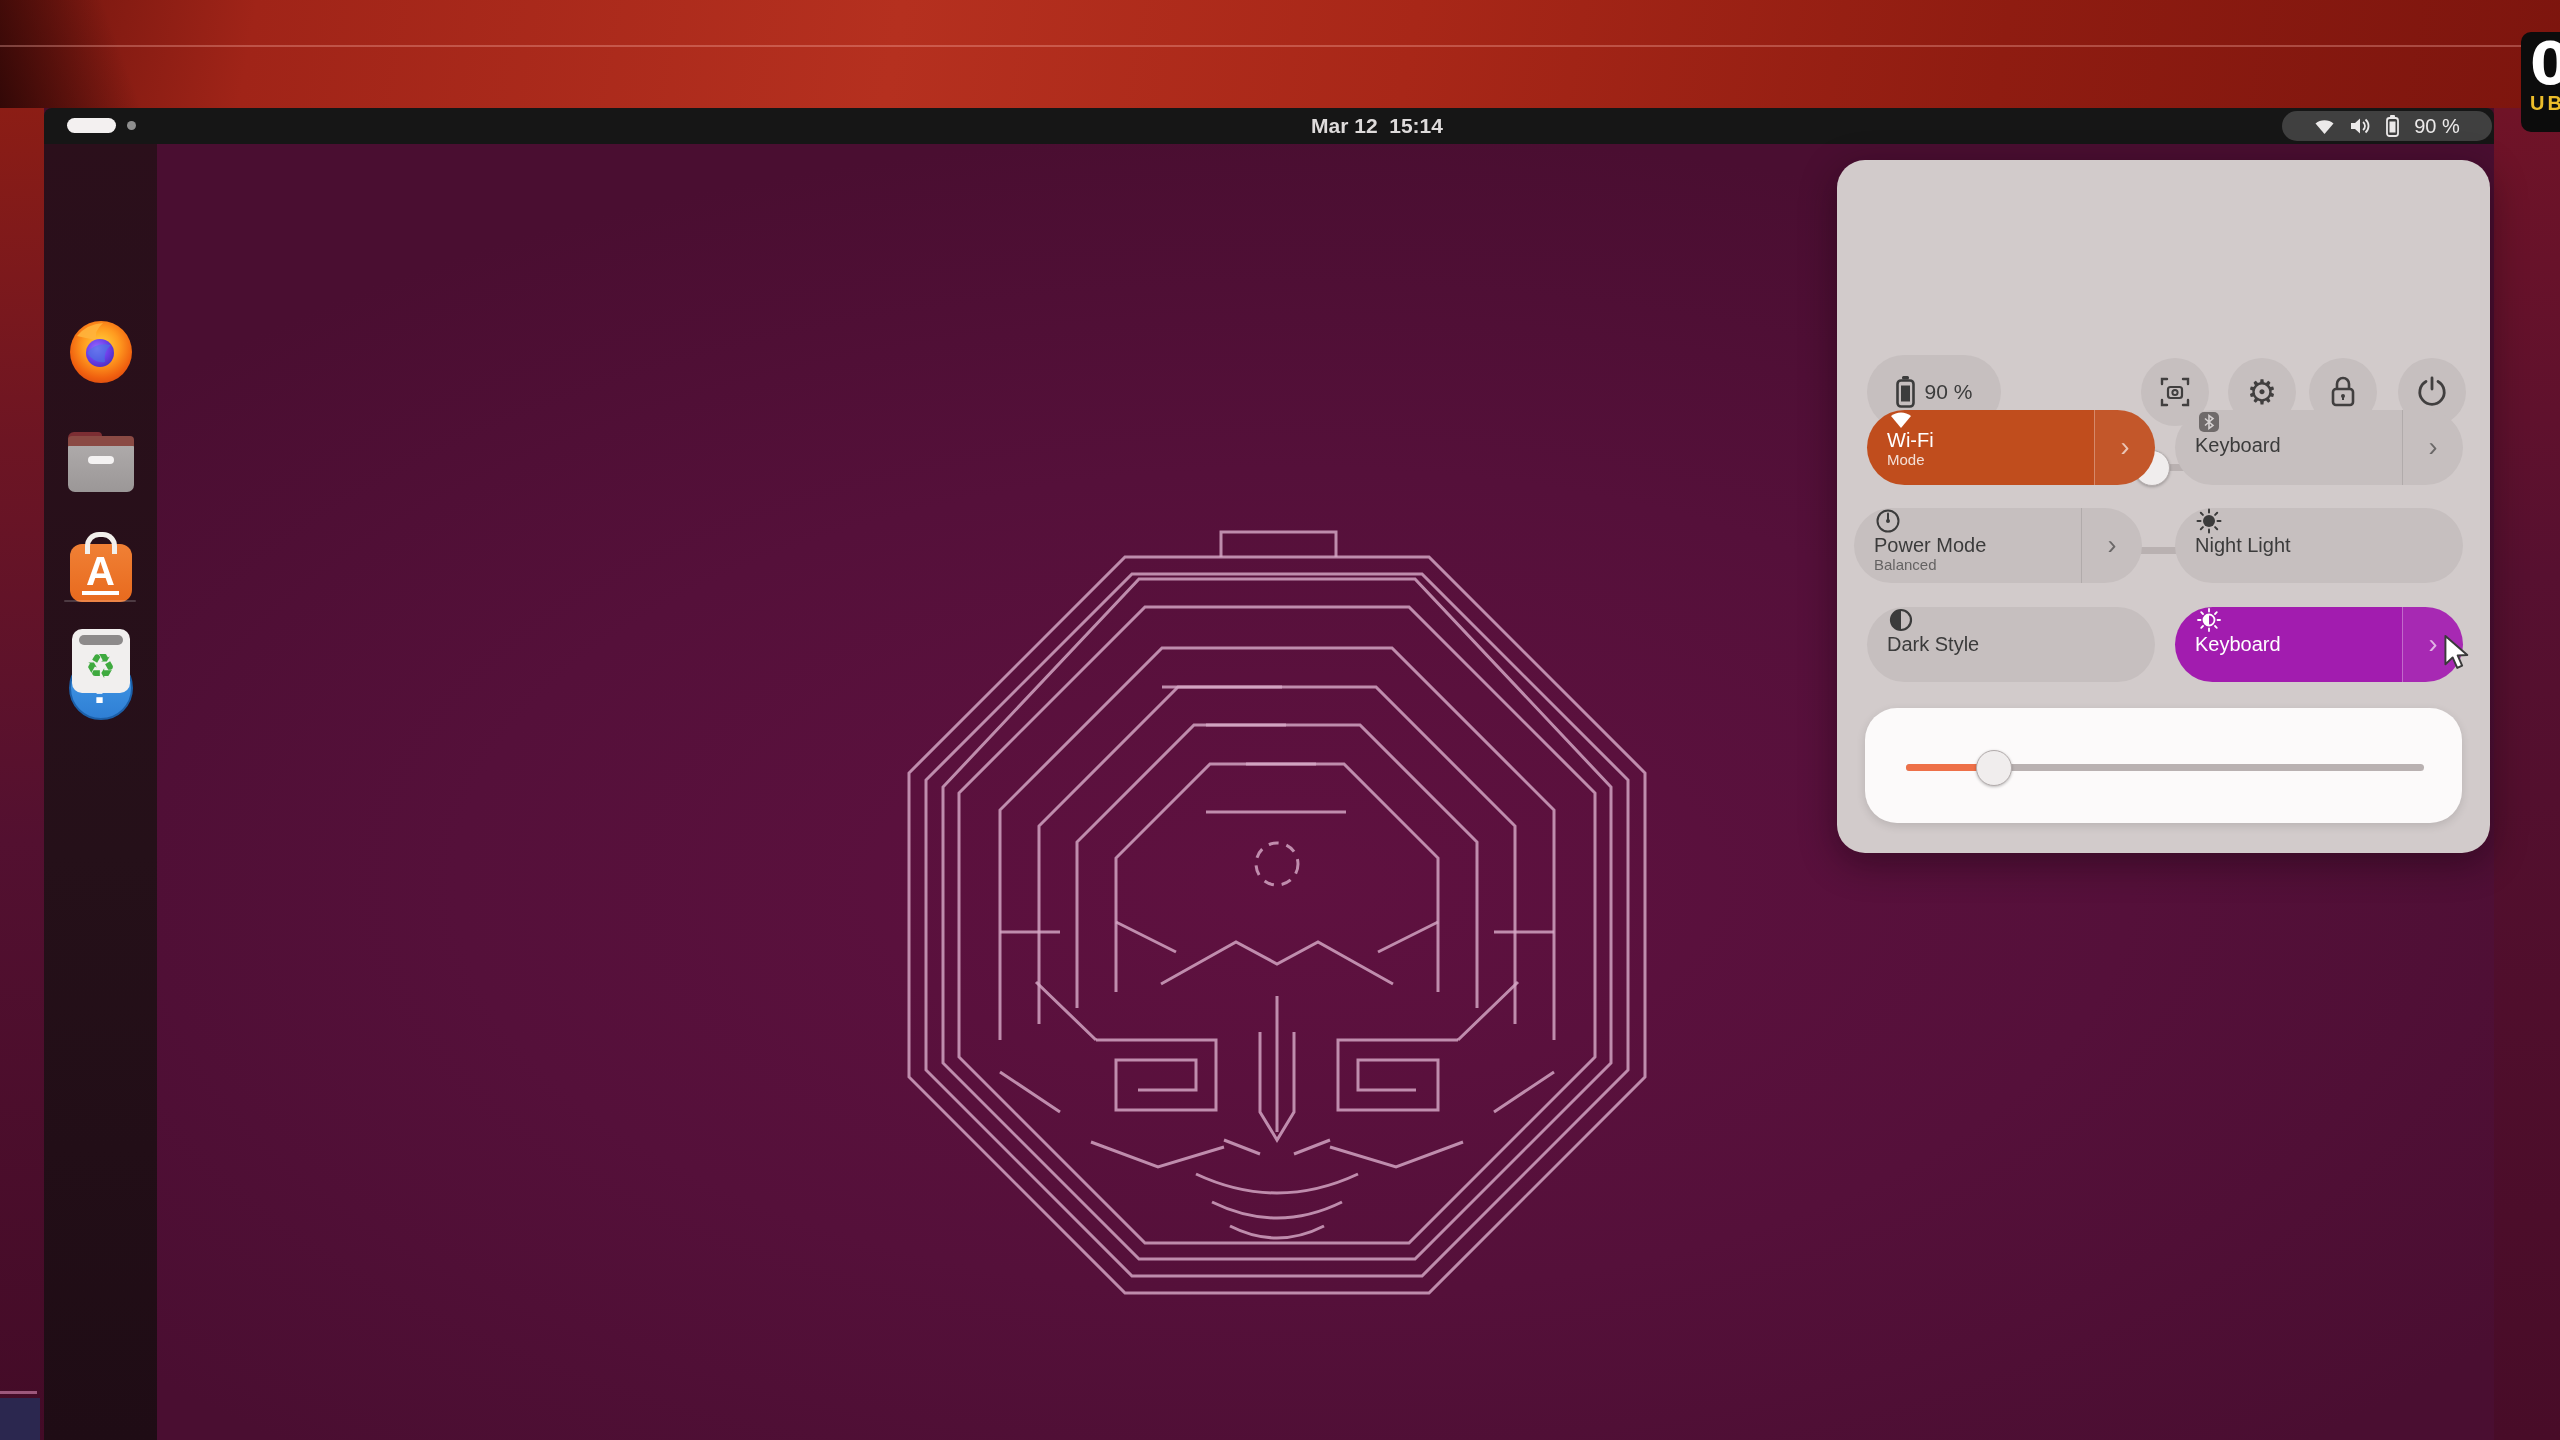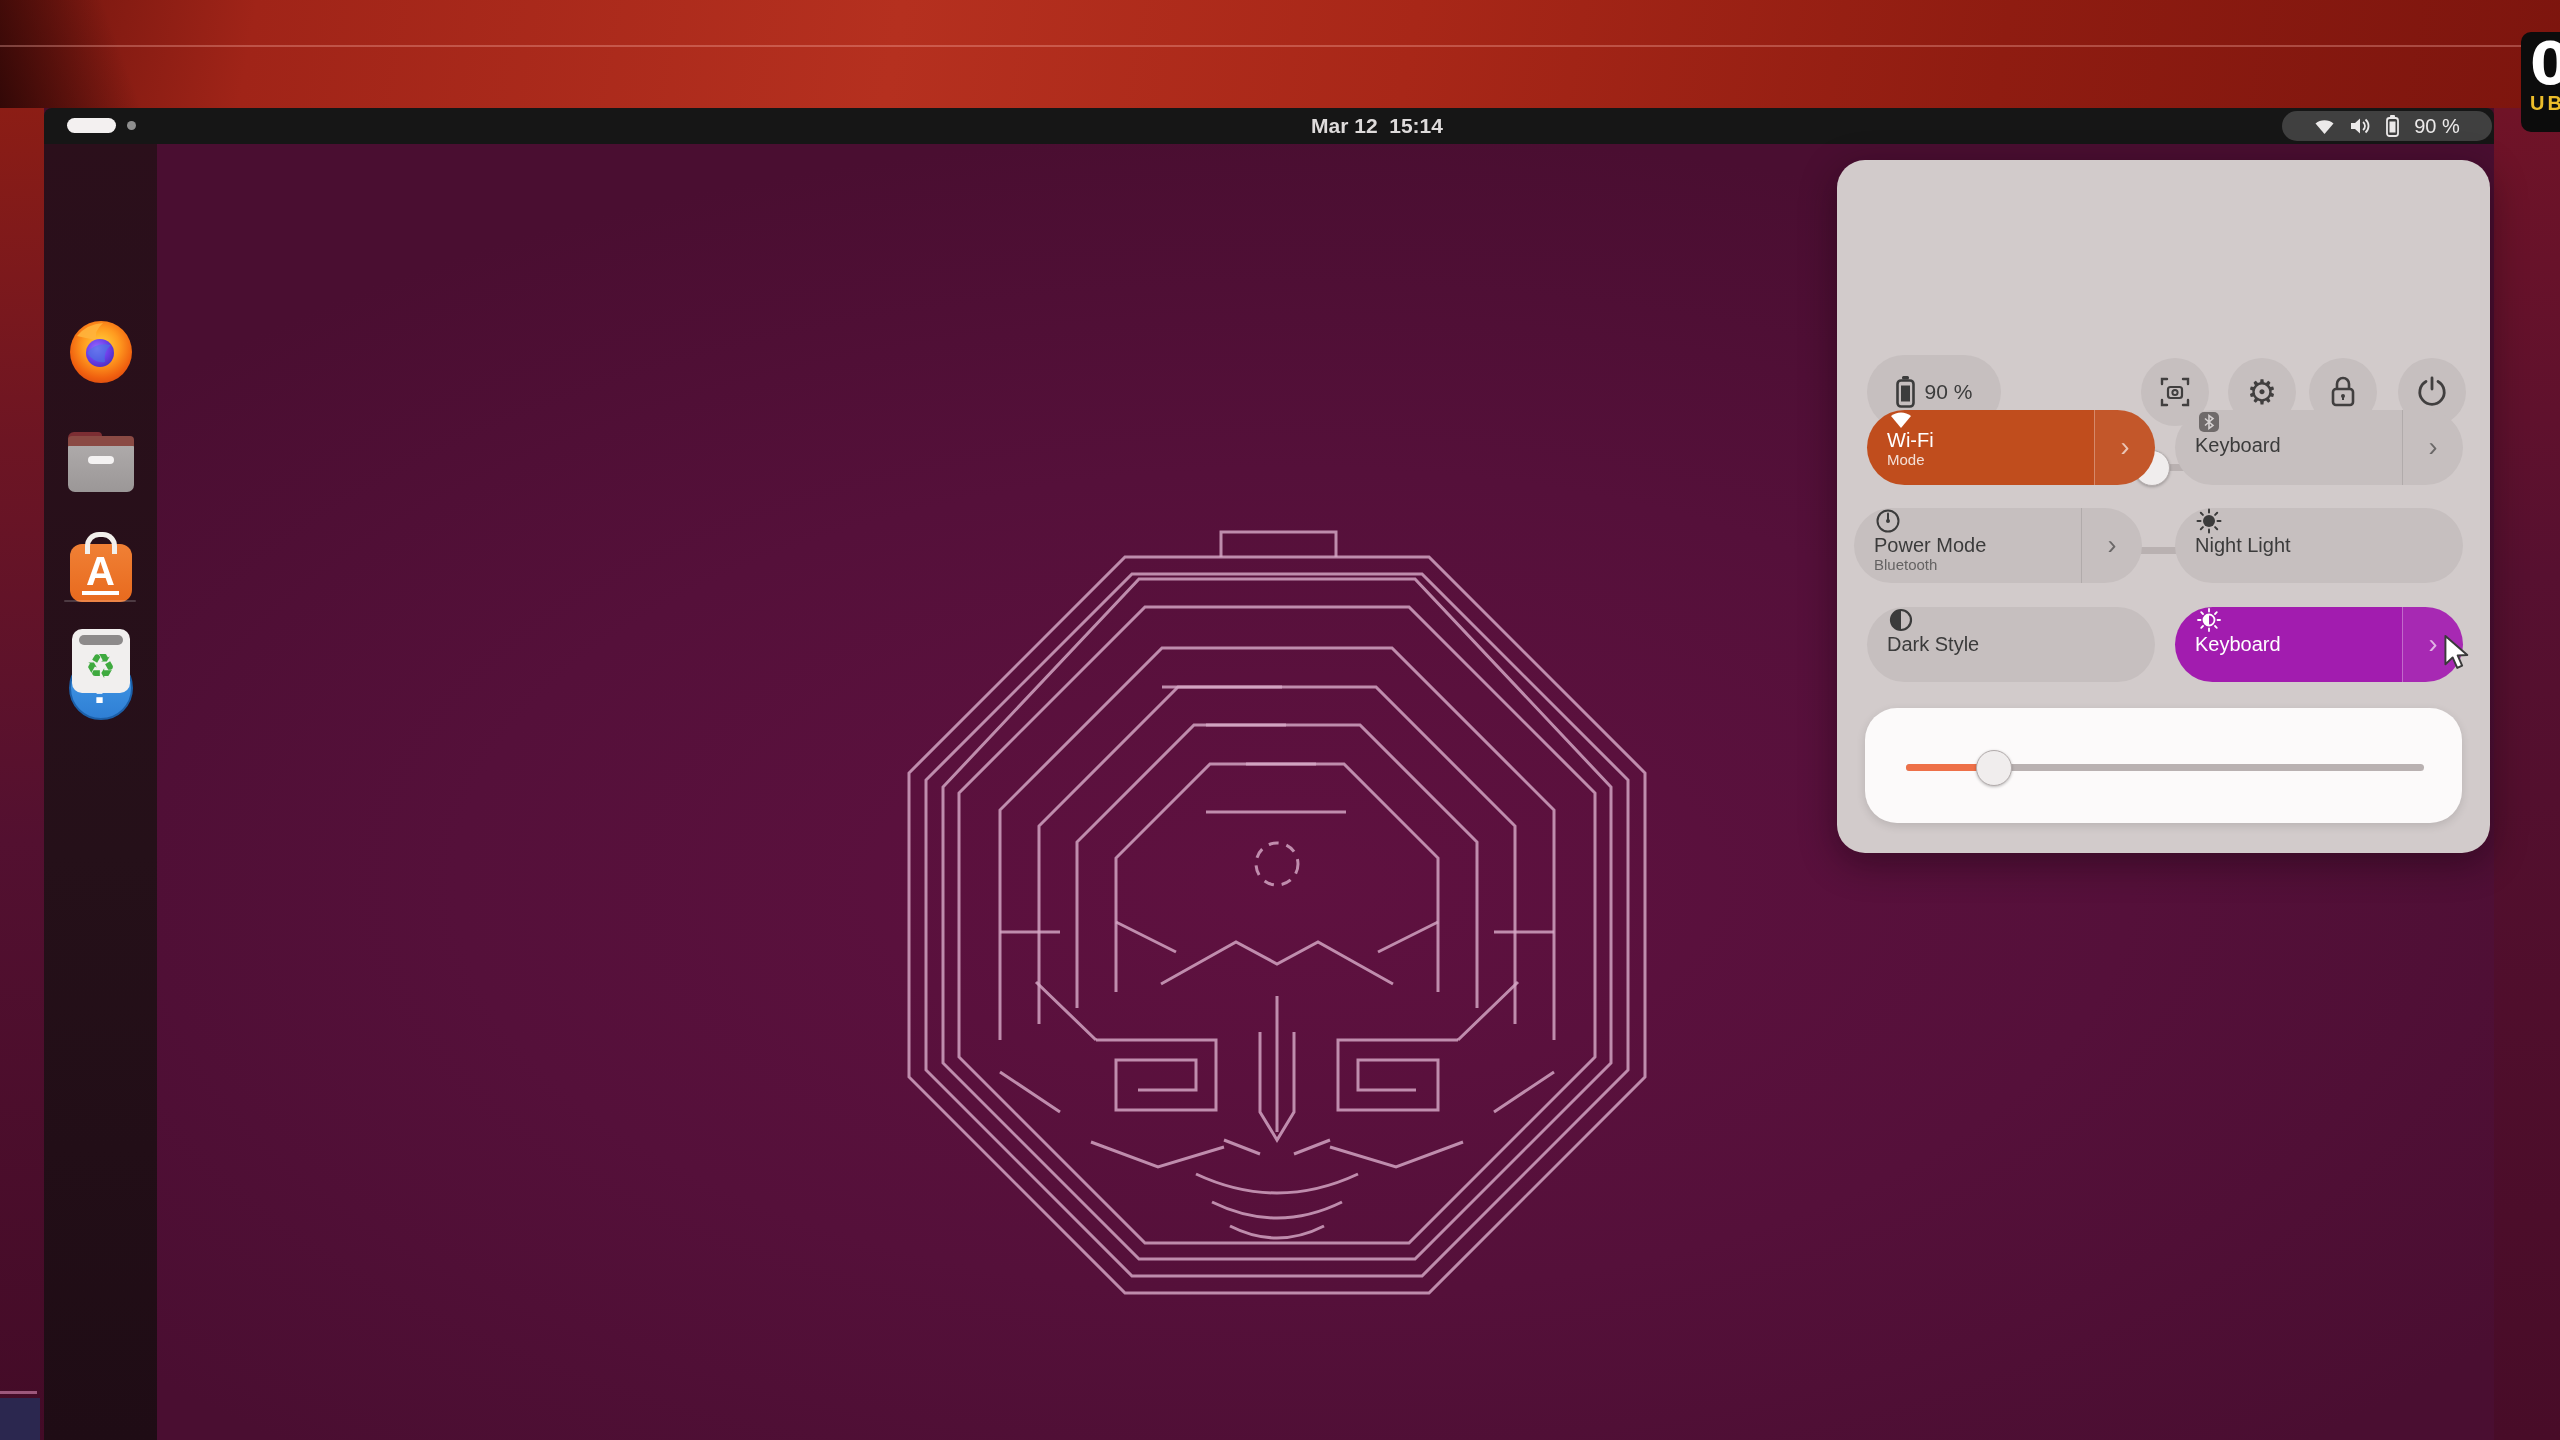--- a/index.html
+++ b/index.html
@@ -326,21 +326,21 @@
   <div class="abs tile" style="left:17px;top:348px;">
     <span class="ticon">
       <svg width="26" height="26" viewBox="0 0 26 26">
         <circle cx="13" cy="13" r="10.5" fill="none" stroke="#3b3b3b" stroke-width="2"></circle>
         <line x1="13" y1="13" x2="13" y2="5.5" stroke="#3b3b3b" stroke-width="2" stroke-linecap="round"></line>
         <circle cx="13" cy="13" r="2" fill="#3b3b3b"></circle>
       </svg>
     </span>
     <span>
       <div class="t-title">Power Mode</div>
-      <div class="t-sub">Bluetooth</div>
+      <div class="t-sub">Balanced</div>
     </span>
     <span class="chev-zone">
       <span class="chev">›</span>
     </span>
   </div>
 
   <div class="abs tile" style="left:30px;top:447px;">
     <span class="ticon">
       <svg width="26" height="26" viewBox="0 0 26 26">
         <circle cx="13" cy="13" r="10" fill="none" stroke="#3b3b3b" stroke-width="2.2"></circle>

